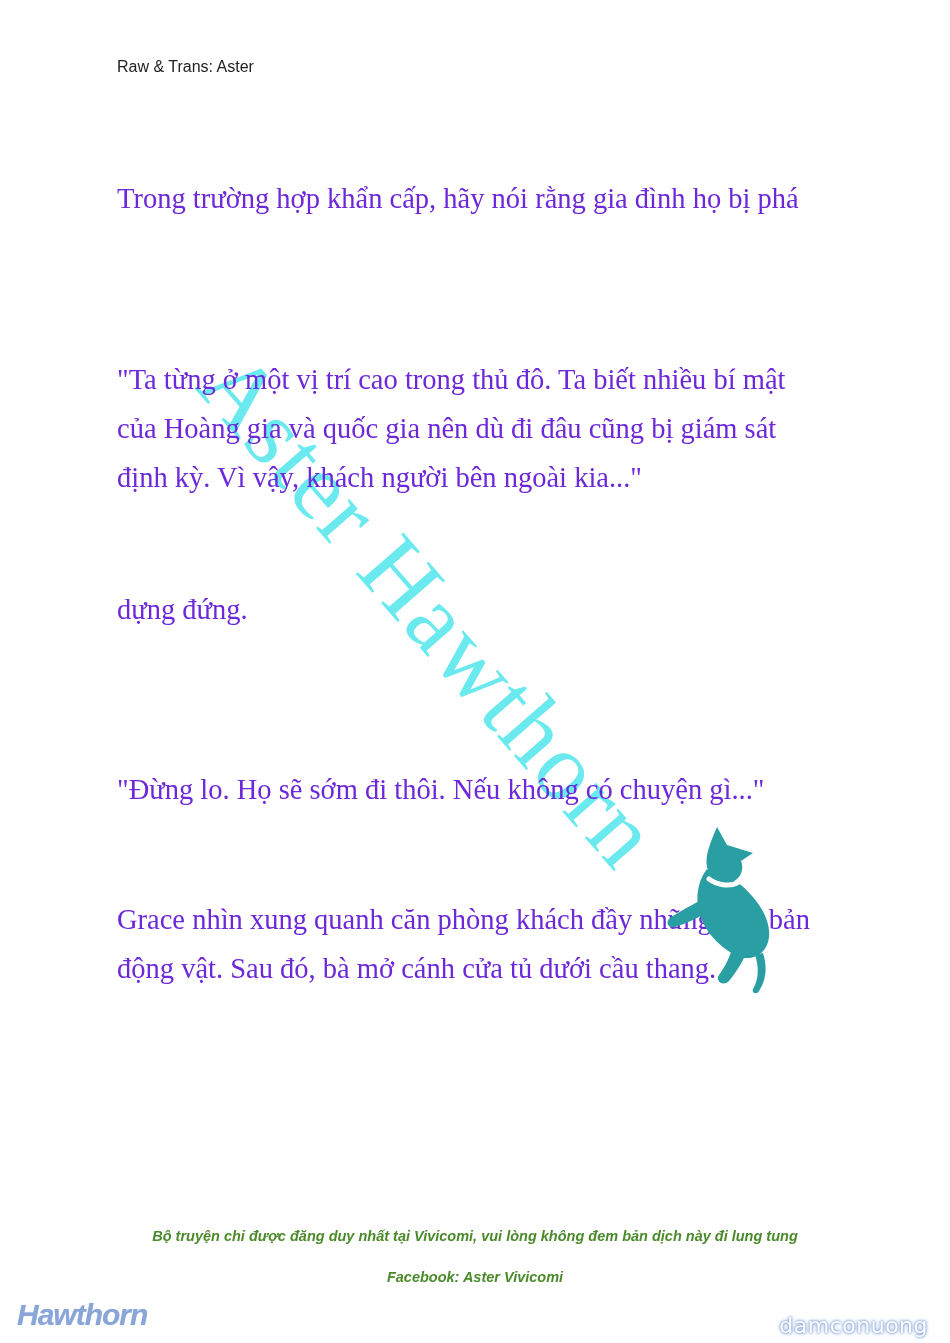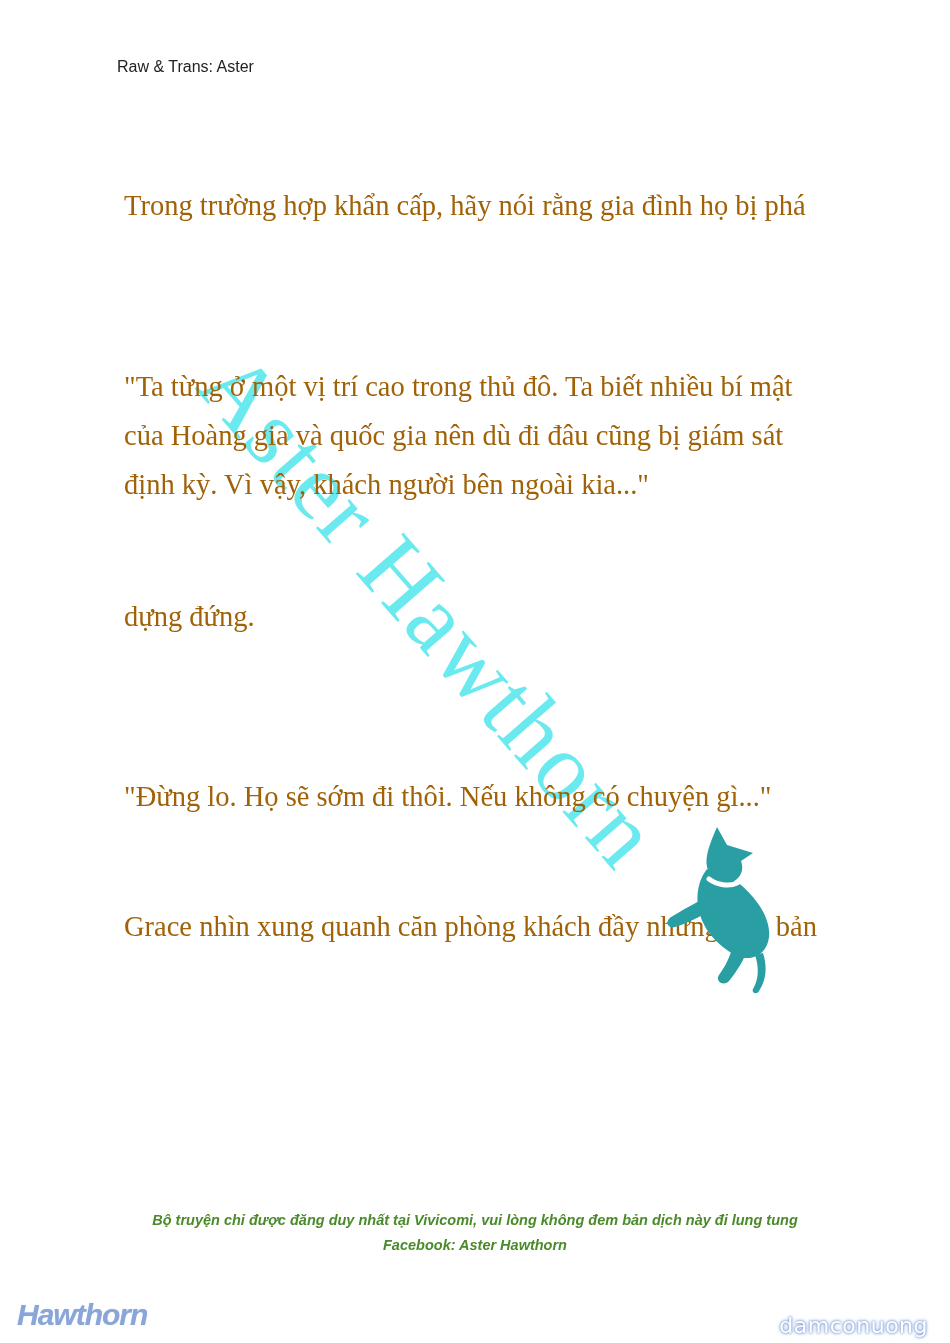--- a/index.html
+++ b/index.html
@@ -17,22 +17,22 @@
       color: #222222;
       text-align: center;
     }
     .body-text {
       position: absolute;
       left: 117px;
       width: 730px;
       font-family: "Liberation Serif", serif;
       font-size: 28.5px;
       line-height: 49px;
-      color: #a16207;
-      margin: 7px;
+      color: #6d28d9;
+      margin: 0;
     }
     .watermark {
       position: absolute;
       left: 105px; top: 560px;
       width: 660px;
       font-family: "Liberation Serif", serif;
       font-size: 96px;
       color: #5ee8ee;
       white-space: nowrap;
       transform-origin: center center;
@@ -54,21 +54,21 @@
       left: 0; width: 950px;
       top: 1208px;
       text-align: center;
       font-family: "Liberation Sans", sans-serif;
       font-style: italic;
       font-weight: bold;
       font-size: 14.5px;
       line-height: 25px;
       color: #4a8a2a;
     }
-    .footer-notice div { margin: 0; }
+    .footer-notice div { margin: 16px; }
     .logo-vcomycs {
       position: absolute;
       left: 17px; top: 1298px;
       font-family: "Liberation Sans", sans-serif;
       font-style: italic;
       font-weight: bold;
       font-size: 30px;
       color: #8aa6d8;
       letter-spacing: -1px;
       text-shadow: 0 0 1px #b7c8ea;
@@ -104,20 +104,21 @@
   <div class="body-text" style="top:585px;">
     <div>dựng đứng.</div>
   </div>
 
   <div class="body-text" style="top:765px;">
     <div>"Đừng lo. Họ sẽ sớm đi thôi. Nếu không có chuyện gì..."</div>
   </div>
 
   <div class="body-text" style="top:895px;">
     <div>Grace nhìn xung quanh căn phòng khách đầy những tiêu bản</div>
+    <div>động vật. Sau đó, bà mở cánh cửa tủ dưới cầu thang.</div>
   </div>
 </div>
 
 <svg class="cat" viewBox="0 0 120 190" xmlns="http://www.w3.org/2000/svg">
   <g fill="#2a9fa3">
 
     <path d="M62 22 L72 40 L98 48 L86 56 C90 66 84 76 74 78 C64 80 54 72 52 62 C50 52 54 40 62 22 Z"></path>
 
     <path d="M52 64 C44 74 40 90 44 106 C48 124 62 140 80 150 C96 158 112 150 114 132 C116 112 100 92 86 80 C78 74 70 74 62 72 Z"></path>
 
@@ -126,17 +127,17 @@
     <path d="M78 140 C76 150 70 162 64 170 C60 176 68 182 74 176 C82 166 90 154 92 144 Z"></path>
 
     <path d="M100 150 C104 162 104 174 98 184 C96 188 102 190 104 186 C112 174 112 160 108 148 Z"></path>
   </g>
 
   <path d="M54 74 C62 80 74 82 82 78" stroke="#ffffff" stroke-width="5" fill="none" stroke-linecap="round"></path>
 </svg>
 
 <div class="footer-notice">
   <div>Bộ truyện chỉ được đăng duy nhất tại Vivicomi, vui lòng không đem bản dịch này đi lung tung</div>
-  <div>Facebook: Aster Hawthorn</div>
+  <div>Facebook: Aster Vivicomi</div>
 </div>
 
 <div class="logo-vcomycs">Hawthorn</div>
 <div class="logo-damconuong">damconuong</div>
 
 </body></html>

